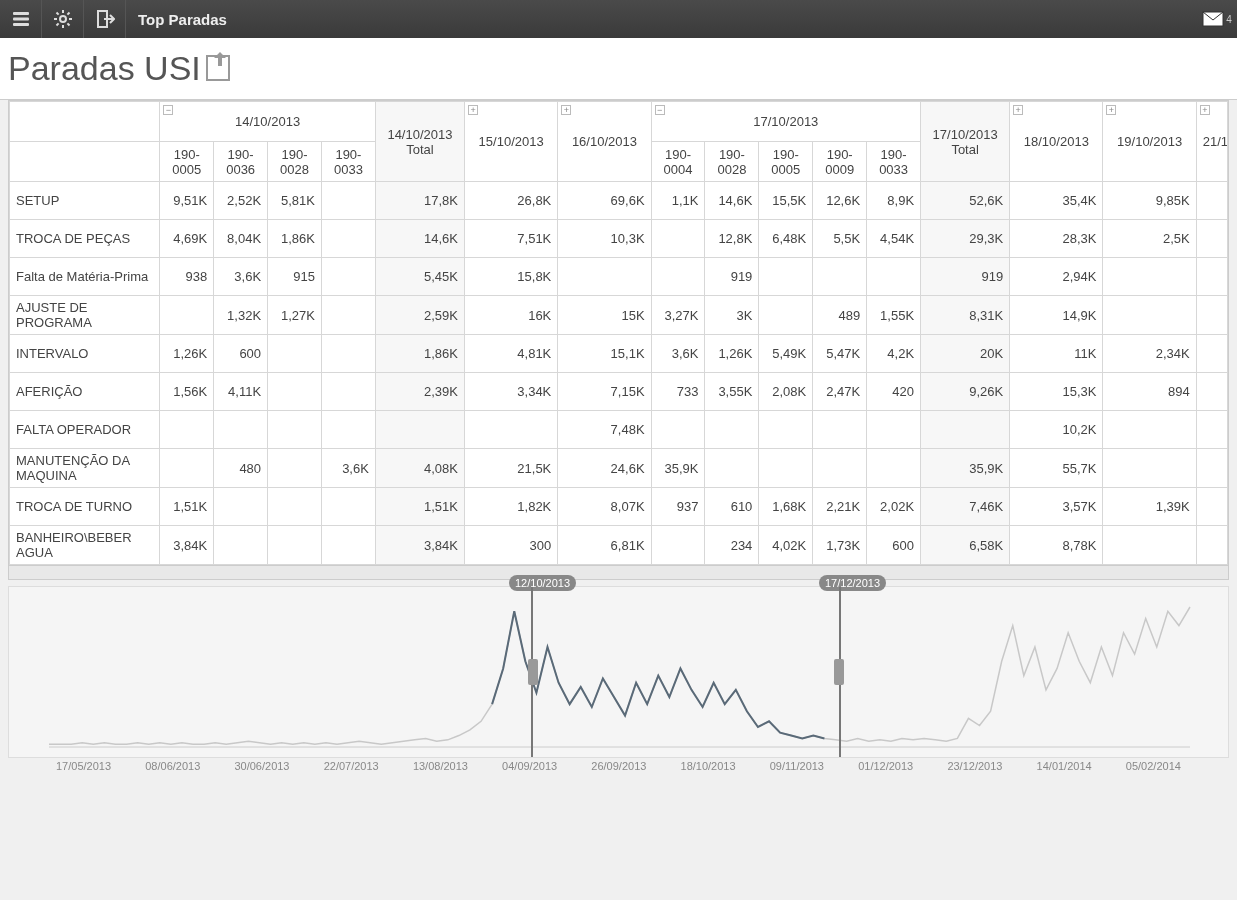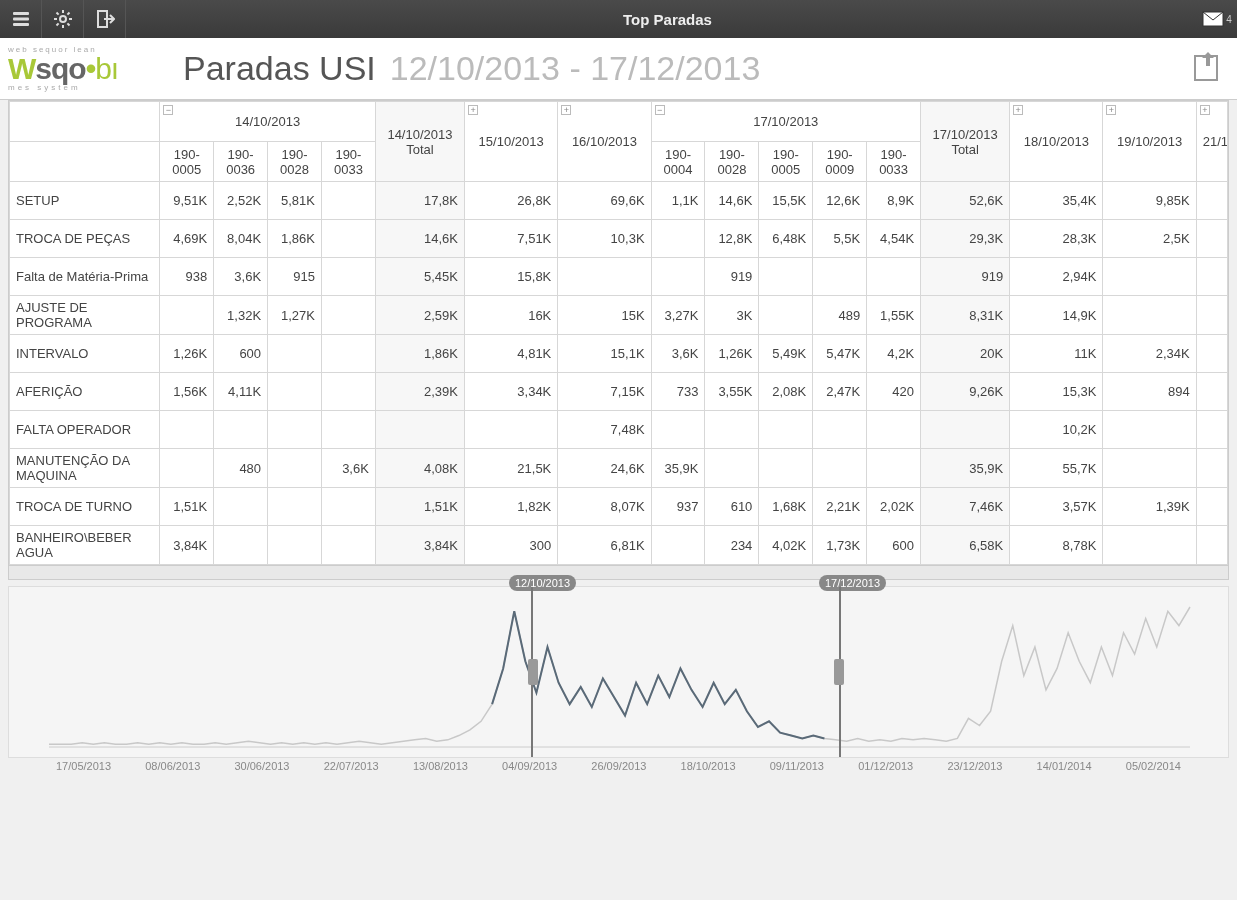--- a/index.html
+++ b/index.html
@@ -1,20 +1,20 @@
 <!DOCTYPE html>
 <html><head>
 <meta charset="utf-8">
 <style>
 * { box-sizing: border-box; margin: 0; padding: 0; }
 body { font-family: "Helvetica Neue", Arial, sans-serif; background: #f0f0f0; width: 1237px; height: 900px; overflow: hidden; }
 .toolbar { background: linear-gradient(#4a4a4a,#3a3a3a); height: 38px; display: flex; align-items: center; color: #fff; }
 .toolbar .btn { width: 42px; height: 38px; display:flex; align-items:center; justify-content:center; border-right:1px solid #555; cursor:pointer; }
 .toolbar .btn svg { fill:#ddd; }
-.toolbar .title { flex:1; padding-left:12px; font-size:15px; font-weight:bold; color:#eee;text-align:center; }
+.toolbar .title { flex:1; padding-left:12px; font-size:15px; font-weight:bold; color:#eee; }
 .toolbar .mail { width:40px; display:flex; align-items:center; justify-content:center; position:relative; }
 .toolbar .mail .count { font-size:10px; color:#ccc; margin-left:2px; }
 .header { display:flex; align-items:center; padding:4px 14px 4px 8px; background:#fff; border-bottom:1px solid #ccc; height:62px;}
 .logo { width:175px; font-size:10px; color:#999; line-height:1; }
 .logo .tag { letter-spacing:2px; font-size:8px; color:#aaa; }
 .logo .main { font-size:30px; font-weight:bold; letter-spacing:-1px; }
 .logo .main .w { color:#a8c838; }
 .logo .main .sqo { color:#666; }
 .logo .main .dot { color:#a8c838; }
 .logo .main .bi { color:#a8c838; font-weight:normal; }
@@ -77,27 +77,21 @@
   <div class="mail">
     <svg width="22" height="16" viewBox="0 0 22 16">
         <rect x="1" y="1" width="20" height="14" fill="#fff" stroke="#333"></rect>
         <path d="M1 1l10 8L21 1" fill="none" stroke="#333"></path>
       </svg>
     <span class="count">4</span>
   </div>
 </div>
 
 <div class="header">
-  <div class="logo">
-    <div class="tag">web sequor lean</div>
-    <div class="main"><span class="w">W</span><span class="sqo">sqo</span><span class="dot">•</span><span class="bi">bı</span></div>
-    <div class="sub">mes system</div>
-  </div>
   <div class="page-title">Paradas USI</div>
-  <div class="page-date">12/10/2013 - 17/12/2013</div>
   <div class="export">
     <svg width="34" height="34" viewBox="0 0 34 34">
         <rect x="6" y="6" width="22" height="24" fill="none" stroke="#999" stroke-width="2"></rect>
         <path d="M12 2l6 6-4 0 0 8-4 0 0-8-4 0z" fill="#999" transform="translate(7,0)"></path>
       </svg>
   </div>
 </div>
 
 <div class="table-wrap">
   <table id="tbl">

